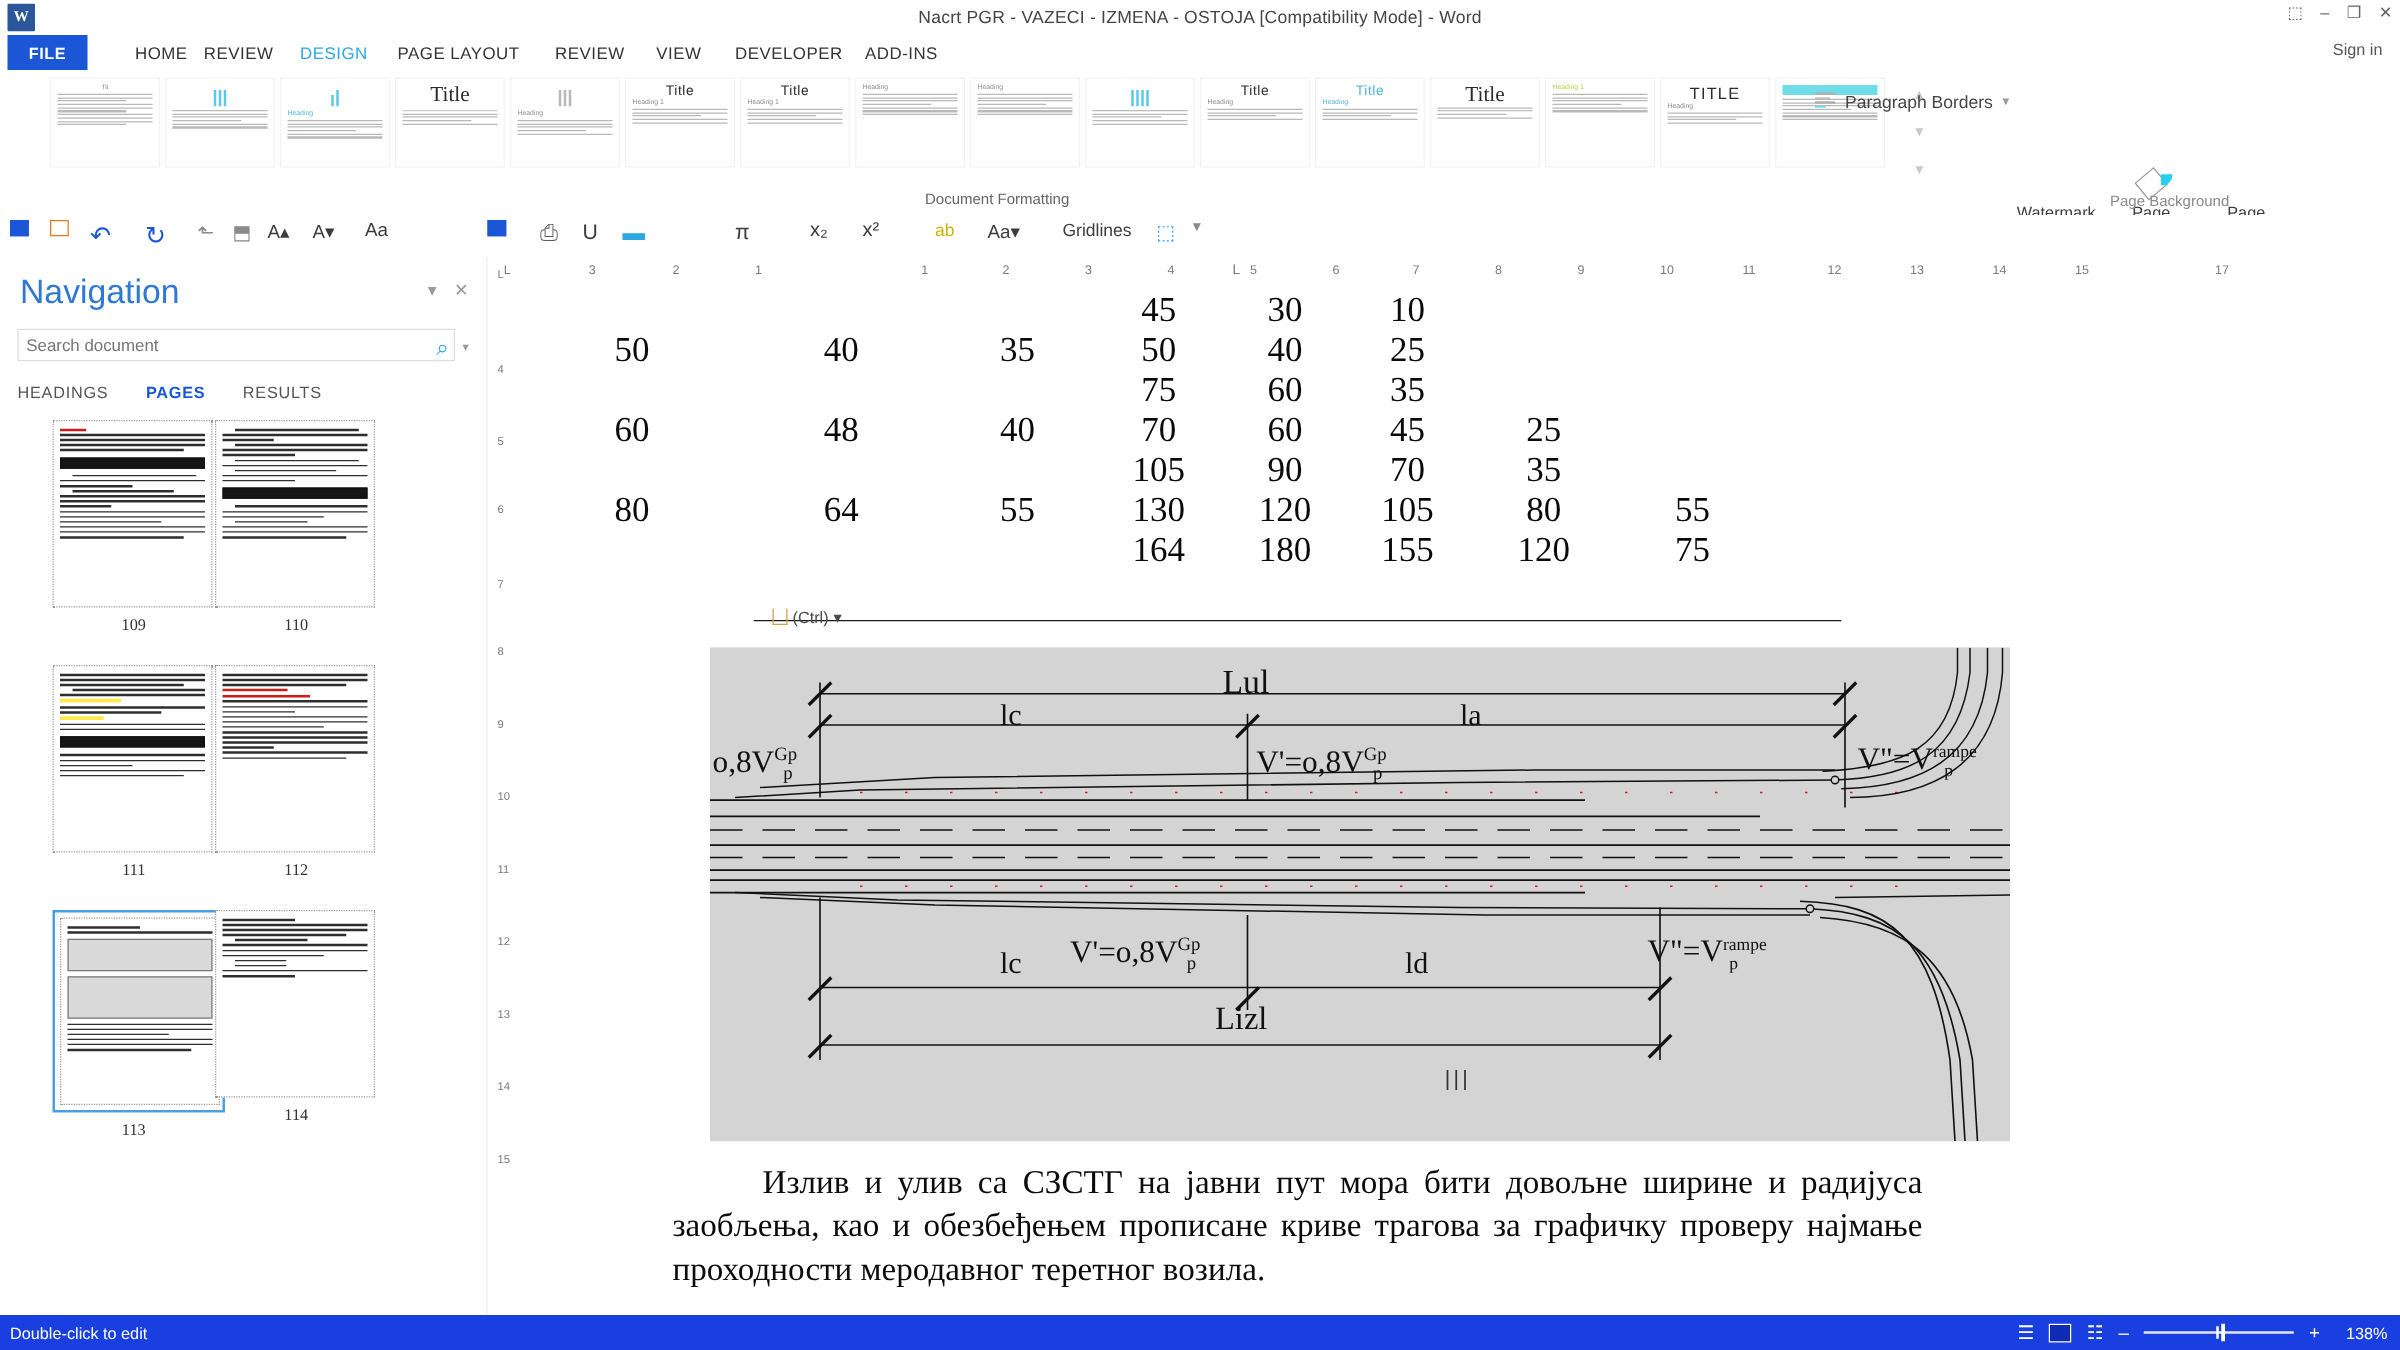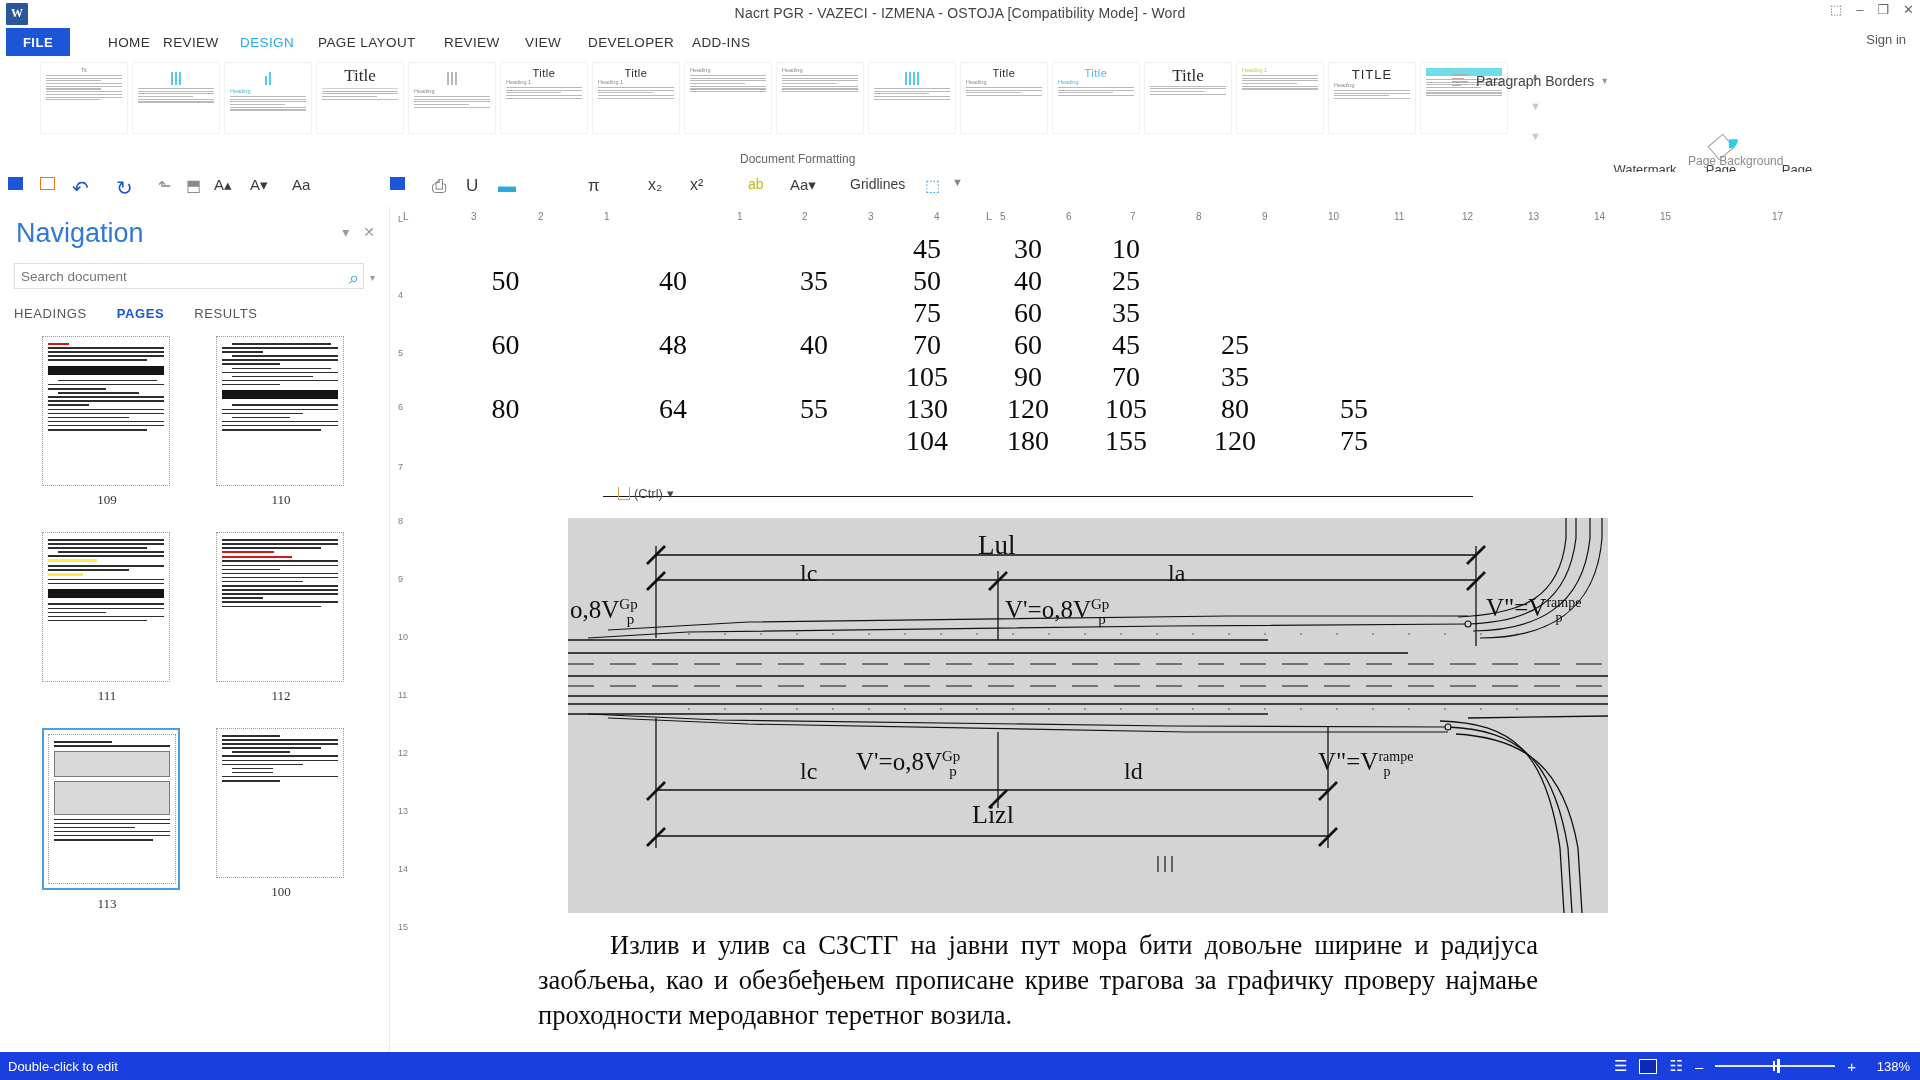--- a/index.html
+++ b/index.html
@@ -177,21 +177,21 @@
   .nav-tabs {
     position: absolute; top: 100px; left: 14px; display: flex; gap: 30px;
     font-size: 13px; letter-spacing: .6px; color: #555;
   }
   .nav-tabs .t.active { color: #1a56d6; font-weight: bold; }
 
   .thumbs {
     position: absolute; top: 130px; left: 0; width: 390px; height: 720px;
     overflow: hidden;
   }
-  .thumb-row { display: flex; gap: 44px; padding-left: 42px; margin-bottom: 6px; }
+  .thumb-row { display: flex; padding-left: 42px; margin-bottom: 6px; }
   .thumb-cell { width: 130px; }
   .page-prev {
     width: 128px; height: 150px; background: #fff;
     border: 1px dotted #9b9b9b; padding: 6px 5px; overflow: hidden;
     position: relative;
   }
   .sel-box { border: 2px solid #4a9fe0; padding: 4px; width: 138px; }
   .pl { height: 1.5px; background: #2e2e2e; margin-bottom: 2.6px; }
   .pl.ind { margin-left: 10px; }
   .pl.s70 { width: 70%; }
@@ -735,21 +735,21 @@
             <div class="pl s85"></div>
           <div class="pl ind s50"></div>
           <div class="pl"></div>
             <div class="pl"></div>
             <div class="pl s70"></div>
           <div class="pl ind s35"></div>
             <div class="pl ind s35"></div>
           <div class="pl"></div>
             <div class="pl s50"></div>
         </div>
-        <div class="pnum">100</div>
+        <div class="pnum">114</div>
       </div>
     </div>
 
   </div>
 </div>
 
 <div class="ruler-v">
   <span style="top:8px">L</span>
   <span style="top:84px">4</span>
   <span style="top:142px">5</span>
@@ -849,21 +849,21 @@
       <span class="nc nc4">130</span>
       <span class="nc nc5">120</span>
       <span class="nc nc6">105</span>
       <span class="nc nc7">80</span>
       <span class="nc nc8">55</span>
     </div>
     <div class="numrow">
       <span class="nc nc1"></span>
       <span class="nc nc2"></span>
       <span class="nc nc3"></span>
-      <span class="nc nc4">104</span>
+      <span class="nc nc4">164</span>
       <span class="nc nc5">180</span>
       <span class="nc nc6">155</span>
       <span class="nc nc7">120</span>
       <span class="nc nc8">75</span>
     </div>
   </div>
 
   <div class="doc-rule"></div>
   <div class="paste-opt">
     <span class="clip-ic"></span>

